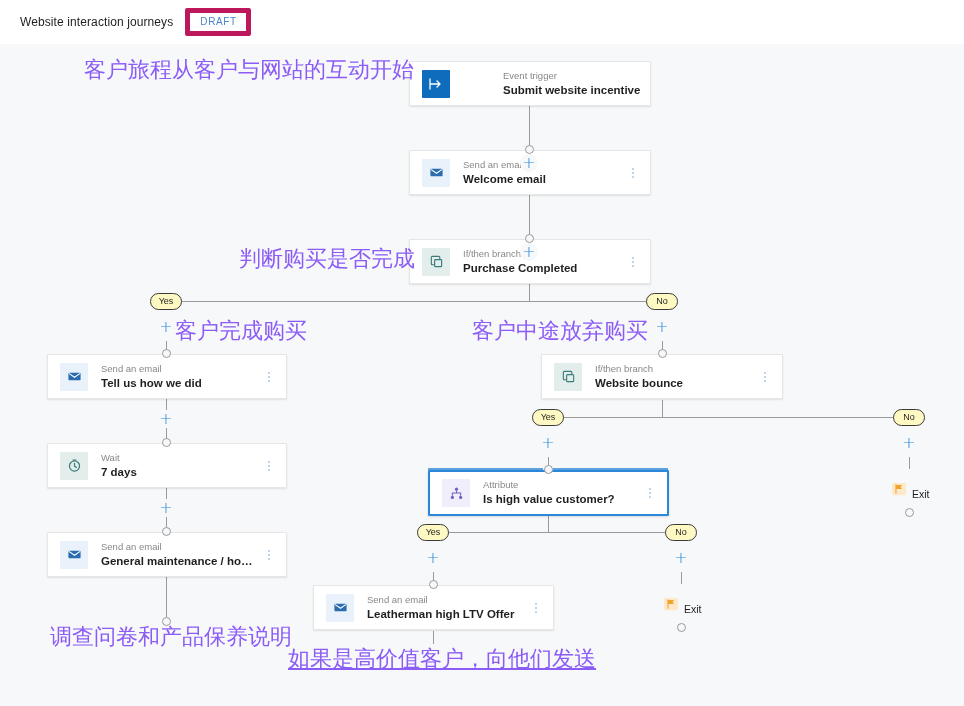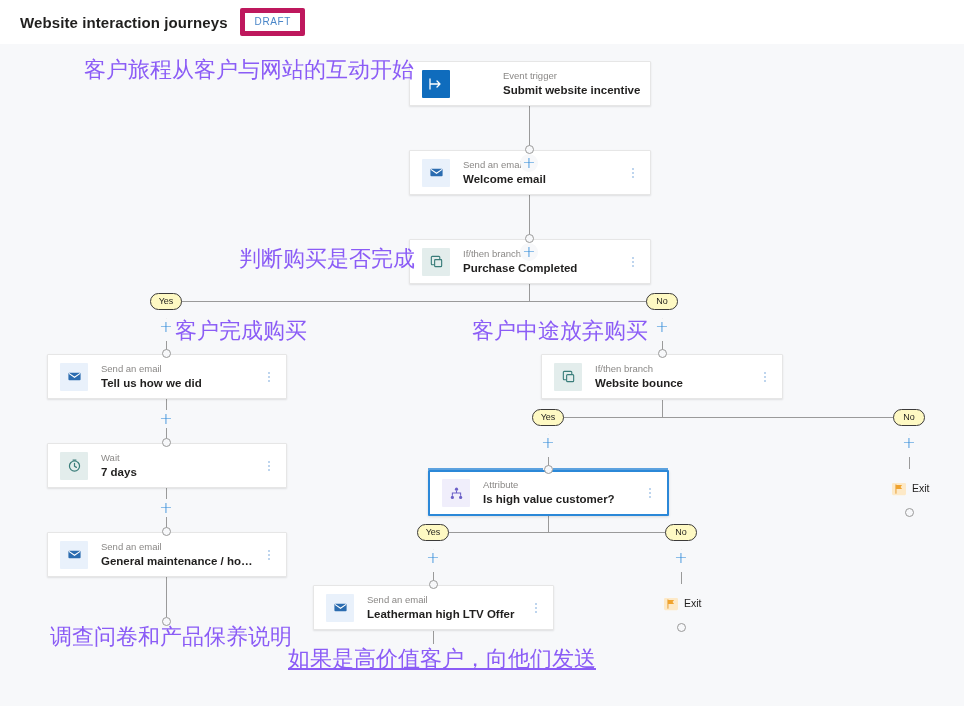--- a/index.html
+++ b/index.html
@@ -20,22 +20,22 @@
     position: absolute;
     left: 0; top: 0;
     width: 964px; height: 44px;
     background: #ffffff;
     display: flex;
     align-items: center;
     box-sizing: border-box;
     padding-left: 20px;
   }
   #journey-title {
-    font-size: 15px;
-    font-weight: bold;
+    font-size: 12px;
+    font-weight: normal;
     color: #201f1e;
     letter-spacing: .1px;
   }
   #draft-badge {
     margin-left: 12px;
     border: 5px solid #be185d;
     border-radius: 2px;
     color: #4a86c8;
     font-size: 10px;
     letter-spacing: .6px;
@@ -161,21 +161,21 @@
     font-size: 9px;
     line-height: 15px;
     text-align: center;
     box-sizing: border-box;
     padding: 0 6px;
     cursor: pointer;
   }
   .exit {
     position: absolute;
     display: flex;
-    align-items: flex-start;
+    align-items: flex-end;
     gap: 6px;
   }
   .exit-label {
     font-size: 10.5px;
     color: #201f1e;
   }
 
   
   .anno {
     position: absolute;

